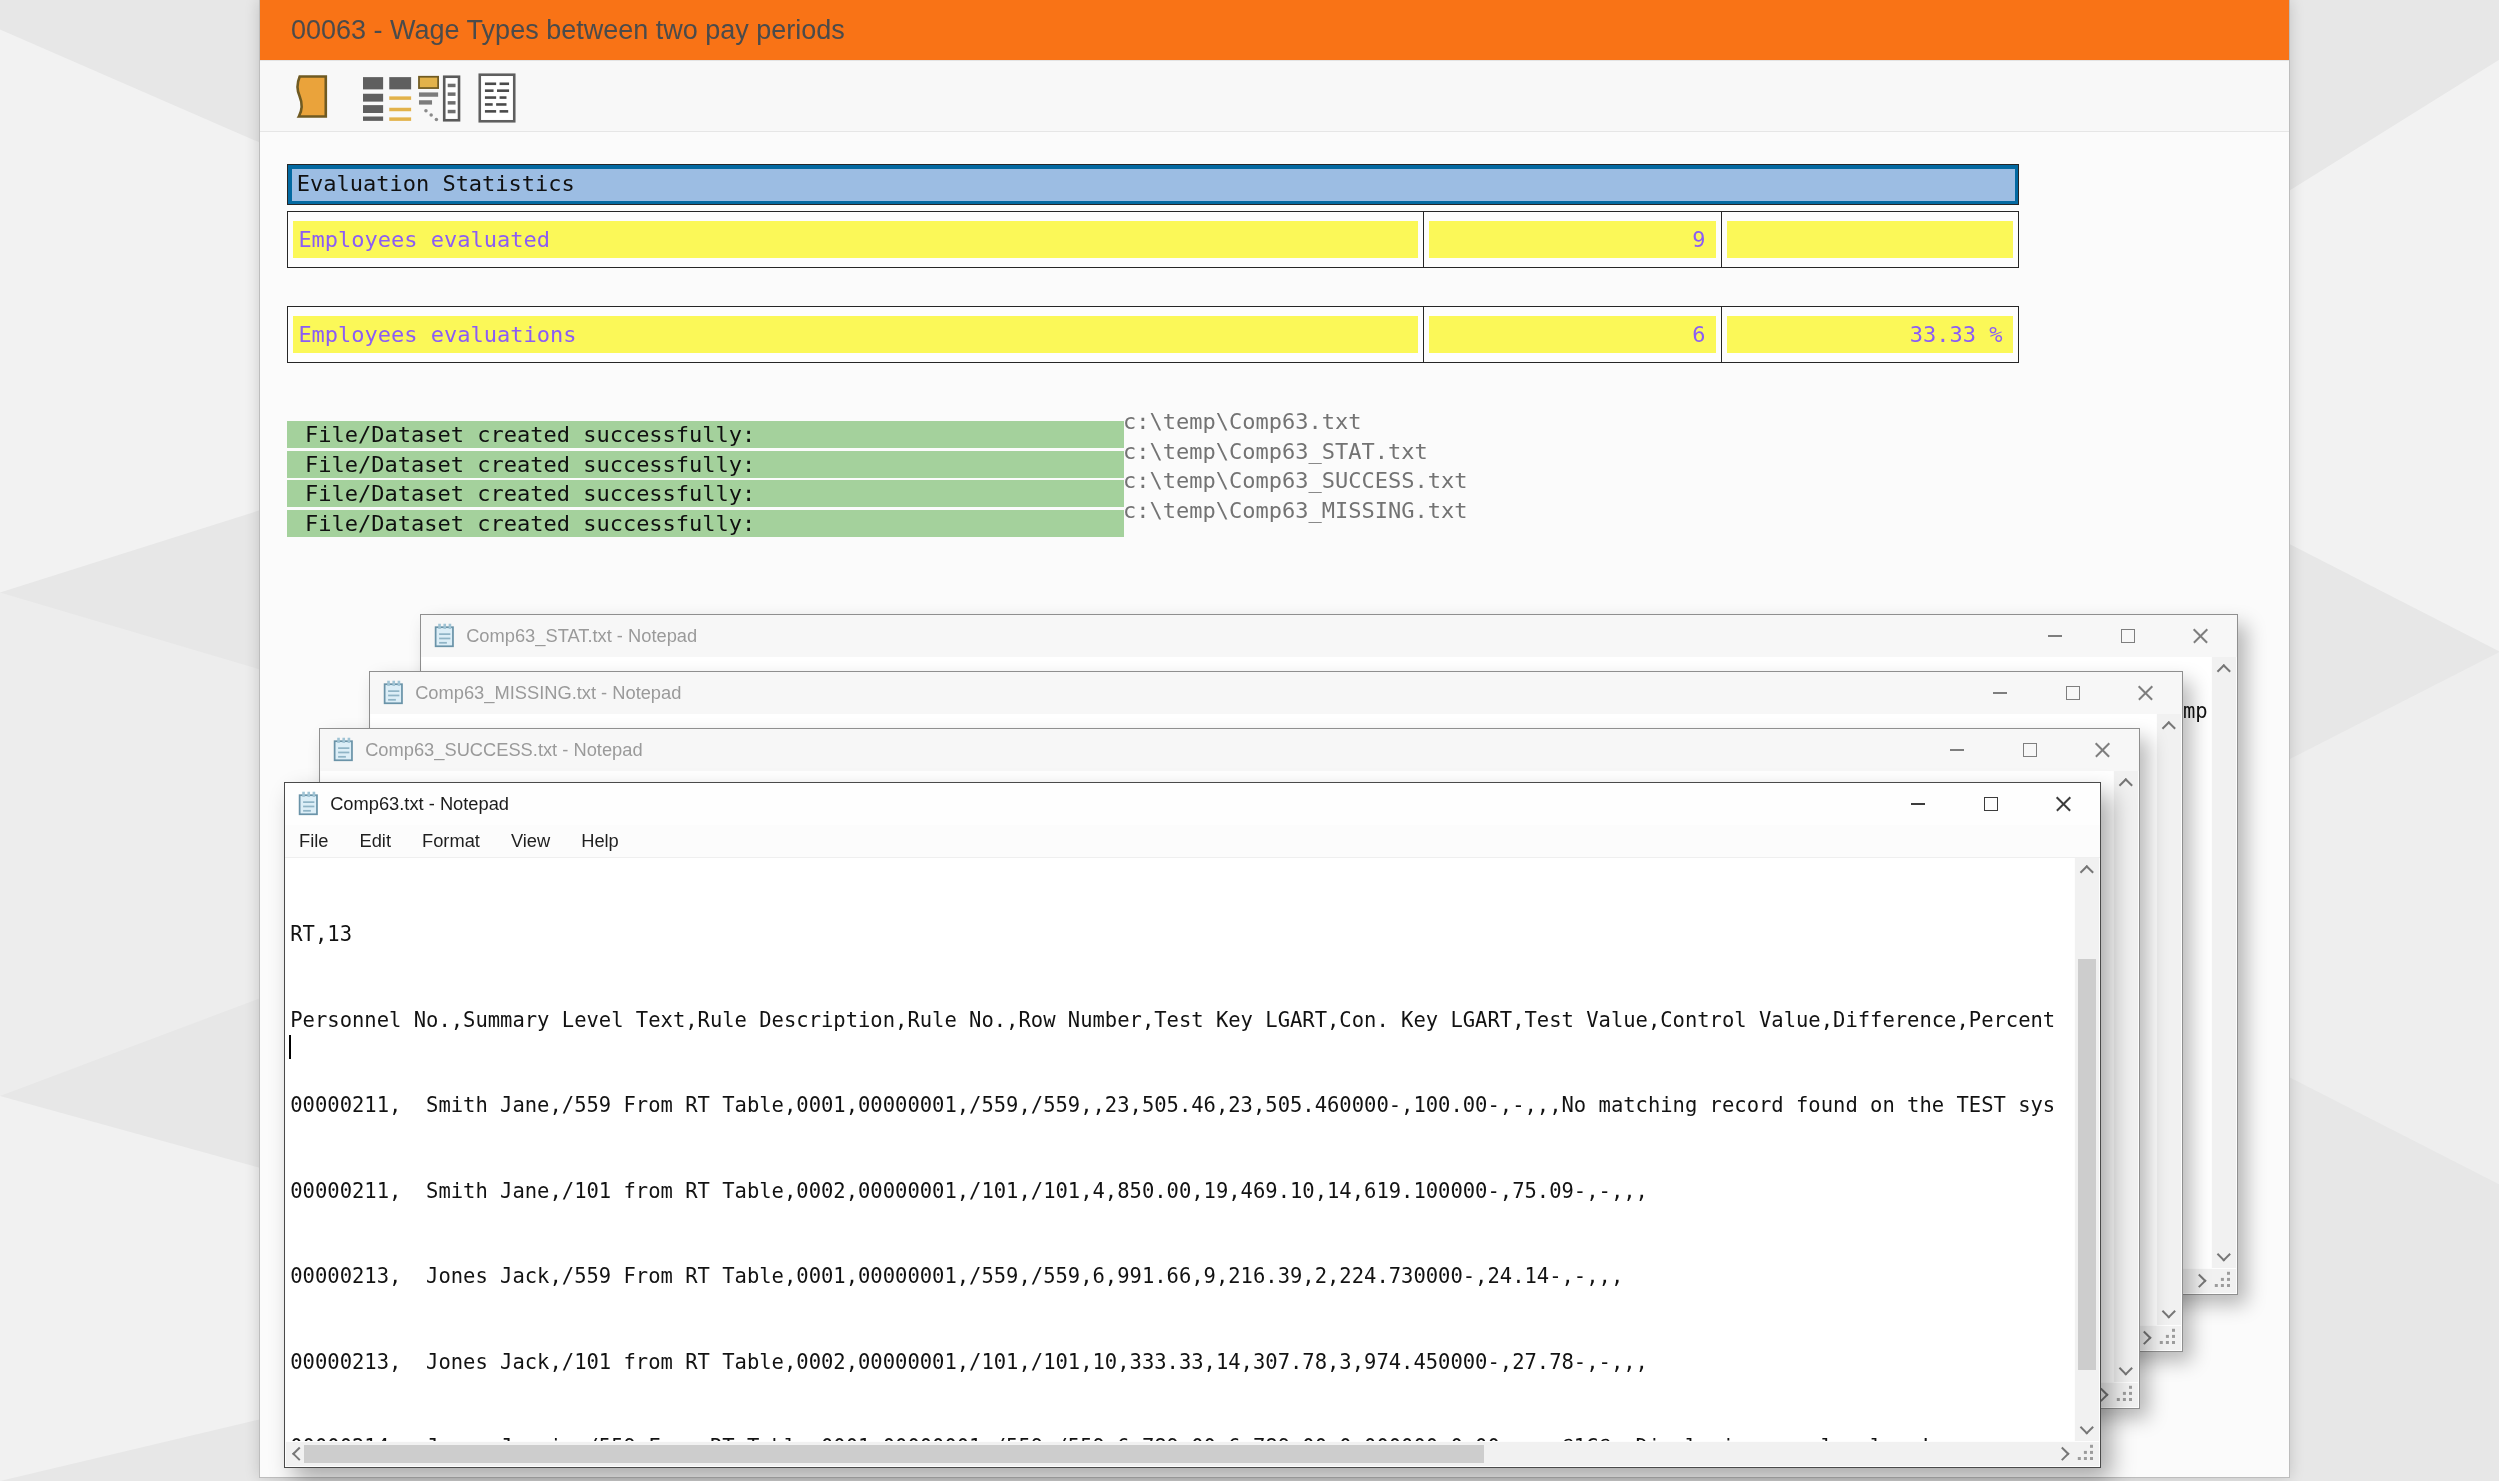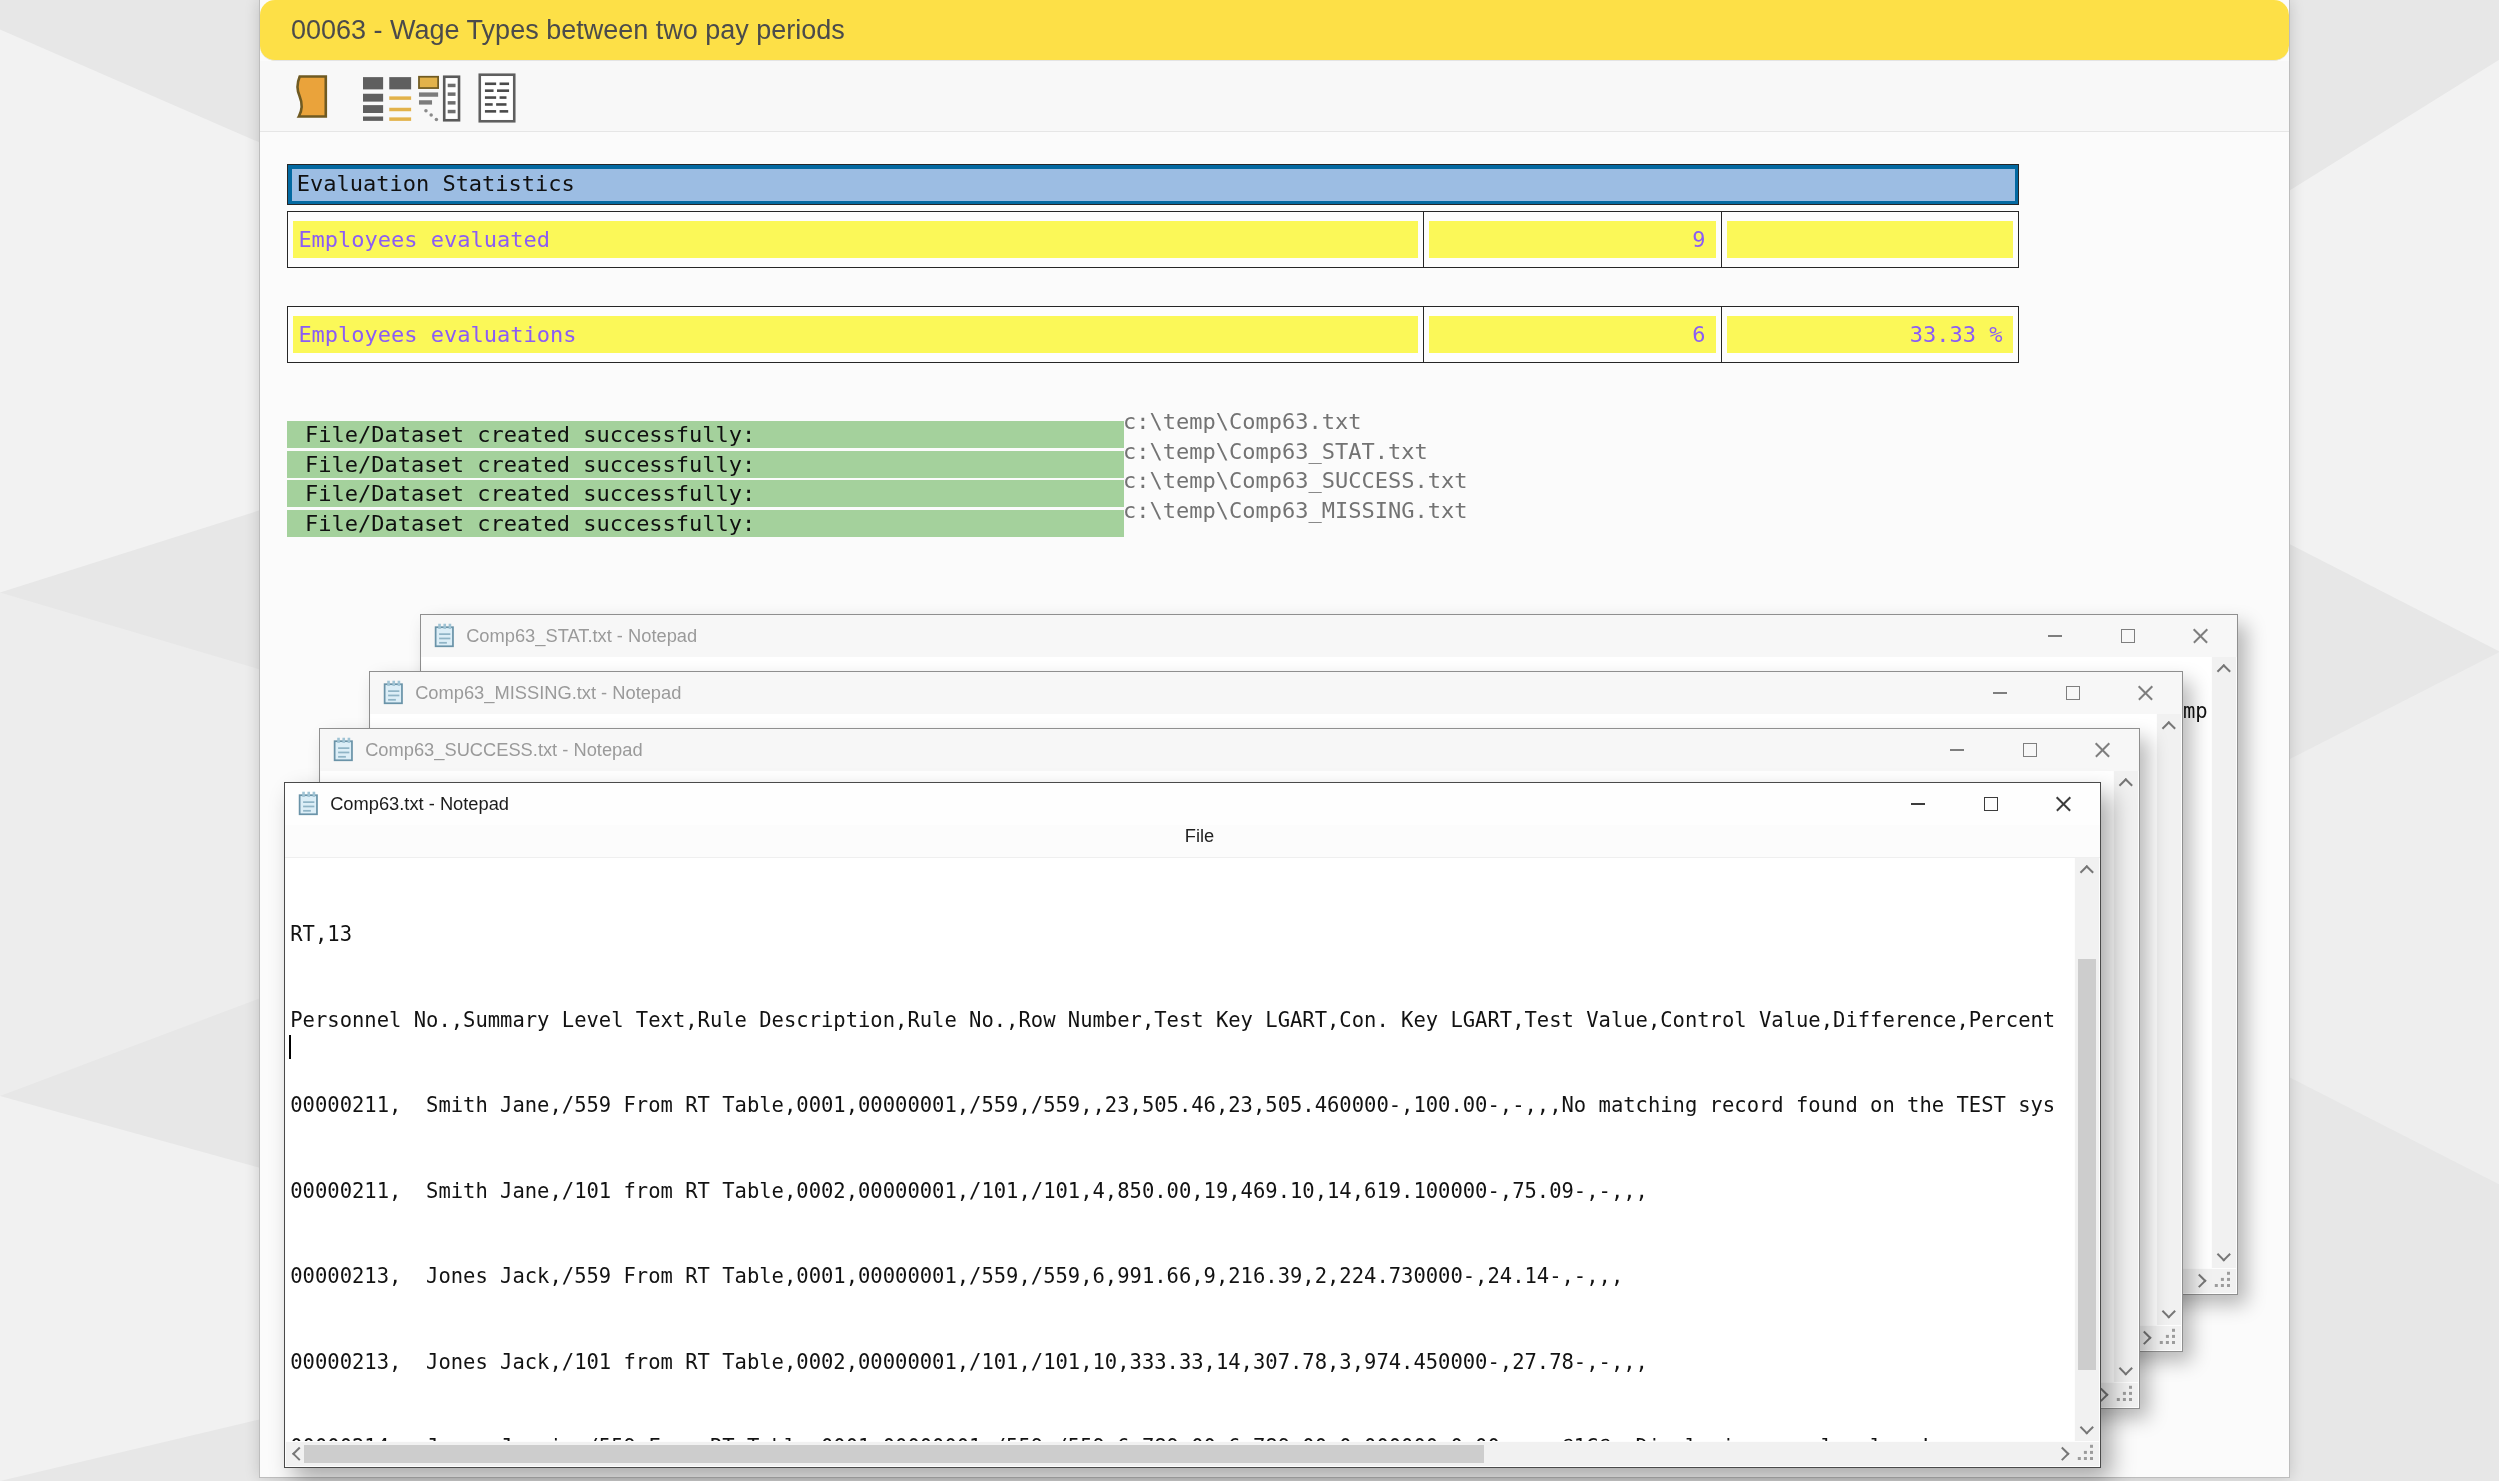--- a/index.html
+++ b/index.html
@@ -15,22 +15,22 @@
   .t1 { background:#f2f2f2; clip-path:polygon(0 2%, 100% 24%, 0 40%); }
   .t2 { background:#ededed; clip-path:polygon(0 40%, 100% 55%, 0 74%); }
   .t3 { background:#f1f1f1; clip-path:polygon(0 74%, 100% 88%, 0 100%); }
   .t4 { background:#f2f2f2; clip-path:polygon(100% 4%, 0 26%, 100% 44%); }
   .t5 { background:#eeeeee; clip-path:polygon(100% 44%, 0 62%, 100% 80%); }
 
   
   .report-window { position:absolute; left:259px; top:0; width:2031px; height:1478px;
     background:#fbfbfb; border:0.9px solid #bdbdbd; border-top:none; z-index:1;
     box-shadow:0 0 14px rgba(0,0,0,.16); }
-  .rw-titlebar { position:absolute; left:0; top:0; right:0; height:61px; background:#fde047;
-    border-bottom:0.9px solid #e4e4e4;border-radius:15px; }
+  .rw-titlebar { position:absolute; left:0; top:0; right:0; height:61px; background:#f97316;
+    border-bottom:0.9px solid #e4e4e4; }
   .rw-title { position:absolute; left:31px; top:0; line-height:61px; font-size:27px; color:#4b4b4b; }
   .rw-toolbar { position:absolute; left:0; top:61px; right:0; height:71px; background:#f8f8f8;
     border-bottom:0.9px solid #e6e6e6; }
   .tb-icon { position:absolute; top:12.2px; cursor:pointer; }
 
   
   .stats-header-box { position:absolute; left:27px; top:164px; width:1732px; height:41px;
     border:1.7px solid #262626; background:#0369a1; }
   .header-blue { position:absolute; left:3.5px; right:3.5px; top:3.5px; bottom:3.5px; background:#9cbde3;
     font:22px/30.5px "DejaVu Sans Mono", monospace; color:#101010; padding-left:5.2px; }
@@ -74,21 +74,21 @@
   .glyph-min { width:14px; height:1.7px; background:#7e7e7e; }
   .glyph-max { width:14px; height:14px; border:1.7px solid #7e7e7e; background:transparent; }
   .glyph-close { position:relative; width:17.4px; height:17.4px; }
   .glyph-close i { position:absolute; left:-0.9px; top:7.8px; width:19px; height:1.7px; background:#7e7e7e; }
   .glyph-close i.a { transform:rotate(45deg); }
   .glyph-close i.b { transform:rotate(-45deg); }
   #np3 .glyph-min, #np3 .glyph-close i { background:#3c3c3c; }
   #np3 .glyph-max { border-color:#3c3c3c; }
 
   .np-menubar { position:absolute; left:0; top:42px; right:0; height:33px; background:#fcfcfc;
-    border-bottom:0.9px solid #efefef; display:flex; align-items:center; padding-left:14px; gap:31px;flex-direction:column; }
+    border-bottom:0.9px solid #efefef; display:flex; align-items:center; padding-left:14px; gap:31px; }
   .menu-item { font-size:18.3px; color:#1f1f1f; cursor:pointer; }
 
   .np-content { position:absolute; left:0.9px; right:26px; bottom:26px; background:#ffffff;
     overflow:hidden; white-space:pre; color:#121212;
     font:20.5px/28.5px "DejaVu Sans Mono", monospace; padding:5.2px 0 0 4.4px; }
   .np-content.under-title { top:42px; }
   .np-content.under-menu { top:75px; }
   .np-frag { position:absolute; font:20.5px "DejaVu Sans Mono", monospace; color:#121212; }
   #np0 .np-frag { left:1762px; top:84px; }
   .text-caret { position:absolute; left:4.4px; top:252px; width:1.7px; height:23.5px; background:#000; }

